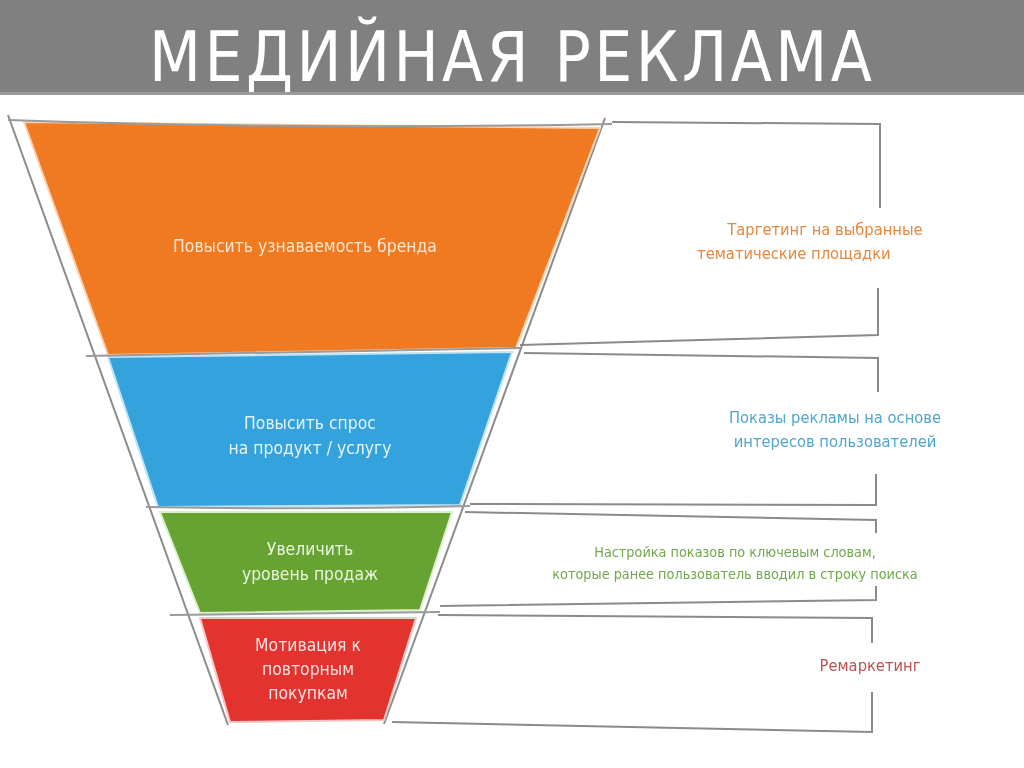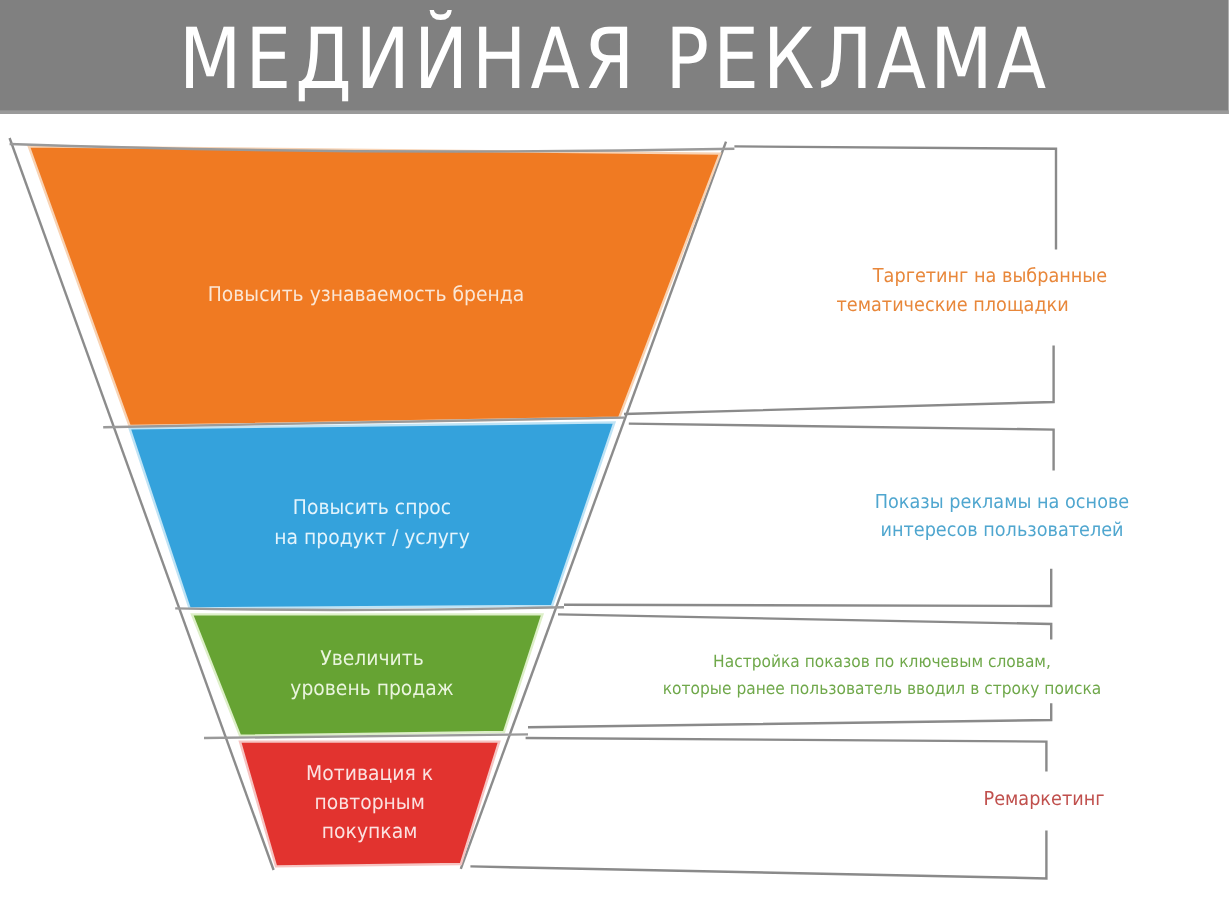--- a/index.html
+++ b/index.html
@@ -6,21 +6,21 @@
   body {
     width: 1024px; height: 768px; overflow: hidden;
     background: #ffffff;
     font-family: "DejaVu Sans", sans-serif;
     position: relative;
   }
   .title-bar {
     position: absolute; left: 0; top: 0; width: 1024px; height: 92px;
     background: #808080;
     border-bottom: 3px solid #9a9a9a;
-    display: flex; align-items: center; justify-content: center;
+    display: flex; align-items: flex-end; justify-content: center;
   }
   .title-text {
     color: #ffffff;
     font-family: "DejaVu Sans", sans-serif;
     font-size: 70px; font-weight: normal;
     letter-spacing: 4px;
     transform: scaleX(0.86);
     line-height: 1;
     margin-top: 6px;
     white-space: nowrap;

